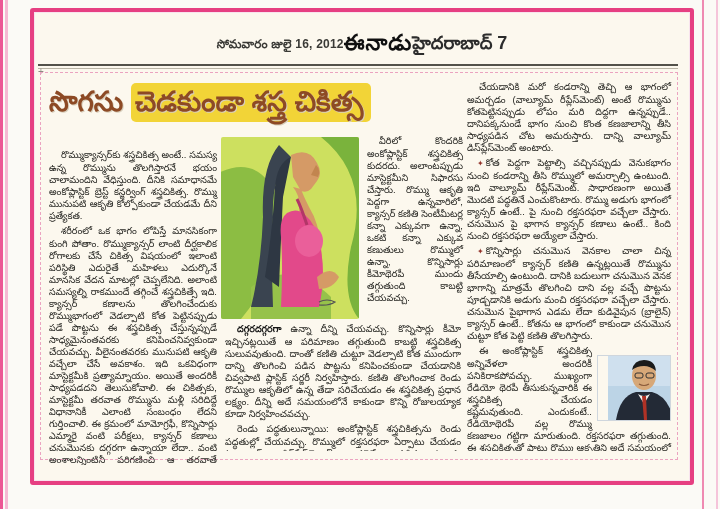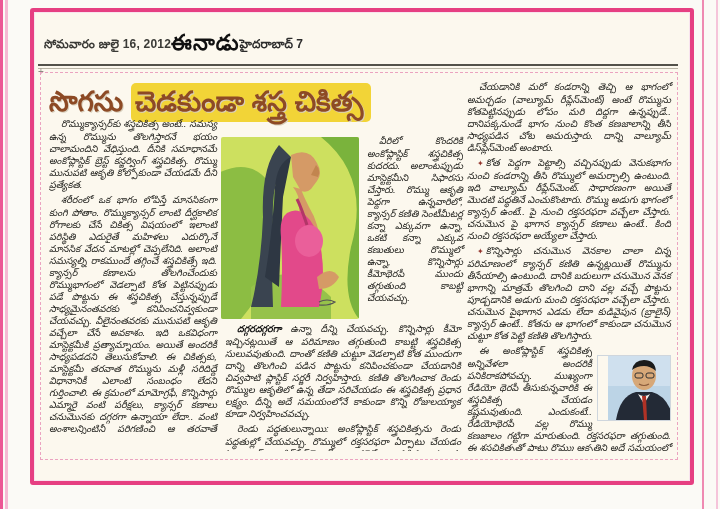--- a/index.html
+++ b/index.html
@@ -14,51 +14,51 @@
   .edge.r1{left:702px;width:2px;background:#ef8ab2;}
   .edge.r2{left:716px;width:2px;background:#f5c4da;}
 
   .frame{
     position:absolute;left:30px;top:8px;width:656px;height:469px;
     border:4px solid #e63f82;border-radius:3px;background:#fcf8ee;
     box-shadow:0 0 0 1px #f9e3ee inset;
   }
   .header-row{
     position:absolute;left:10px;right:10px;top:20px;height:26px;
-    display:flex;align-items:center;justify-content:flex-start;
+    display:flex;align-items:center;justify-content:center;
     color:#3a3a36;
   }
   .date{font-size:12px;font-weight:bold;letter-spacing:.2px;}
   .masthead{font-size:21px;font-weight:900;color:#101010;letter-spacing:1px;transform:scaleY(1.05);}
-  .edition{font-size:12px;font-weight:bold;color:#2c2c2c;}
+  .edition{font-size:18px;font-weight:bold;color:#2c2c2c;}
   .header-rule{position:absolute;left:4px;width:640px;top:52px;
     border-top:2px solid #53514a;border-bottom:1px solid #b9b4a6;height:2px;}
   .plusmark{position:absolute;left:4px;top:54px;font-size:10px;color:#8c8a80;}
 
   .article{
     position:absolute;left:6px;top:60px;width:636px;height:386px;
     border:1px dashed #eba3c0;position:absolute;
   }
   .headline{
     position:absolute;left:8px;top:6px;width:424px;height:46px;
     font-size:28px;font-weight:bold;color:#8d4a25;line-height:46px;
     white-space:nowrap;text-shadow:1px 1px 0 #d8cfbc;
   }
   .hl{background:#f2d437;padding:3px 8px 5px 4px;border-radius:5px;box-decoration-break:clone;}
 
   .bodycol{
     position:absolute;font-size:9.5px;line-height:12px;color:#242420;
     text-align:justify;overflow:hidden;
   }
-  .bodycol p{margin:0 2px 3px 0;text-indent:10px;font-style:italic;}
+  .bodycol p{margin:0 2px 3px 0;text-indent:10px;}
   .bodycol p.first{text-indent:10px;}
   .bullet{color:#93322a;font-size:8px;margin-right:2px;}
   b.lead{color:#141414;}
 
-  .col1{left:8px;top:45px;width:170px;height:316px;}
+  .col1{left:8px;top:76px;width:170px;height:316px;}
   .col3{left:326px;top:62px;width:98px;height:190px;}
   .col2b{left:184px;top:250px;width:238px;height:128px;}
   .col4{left:426px;top:8px;width:206px;height:370px;}
 
   .illus{position:absolute;left:180px;top:64px;width:138px;height:182px;overflow:hidden;border-radius:2px;}
   .photo{float:right;width:72px;height:64px;margin:10px 0 2px 5px;overflow:hidden;border:1px solid #cfd6dd;}
 </style>
 </head>
 <body>
 

